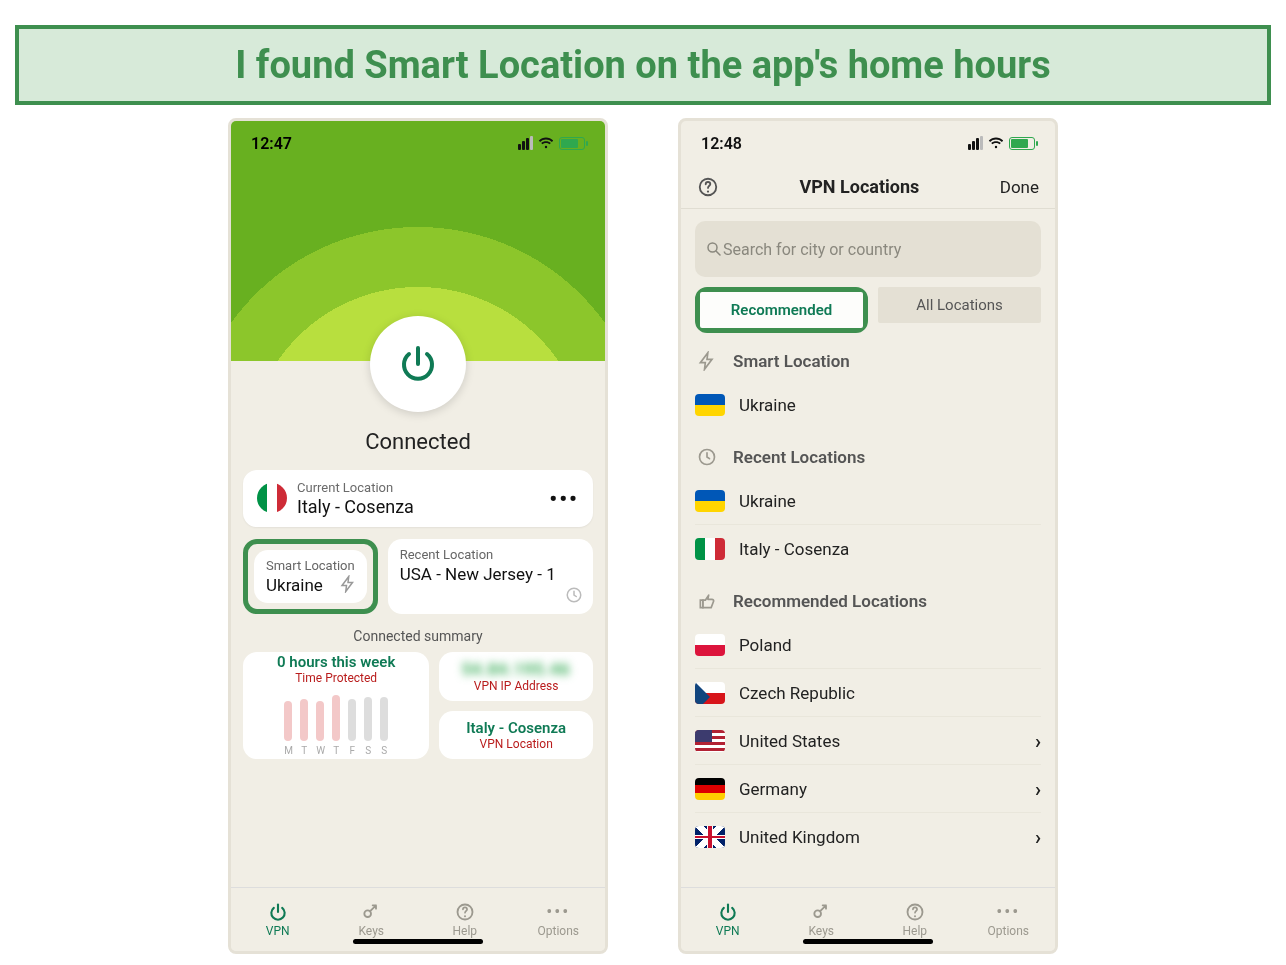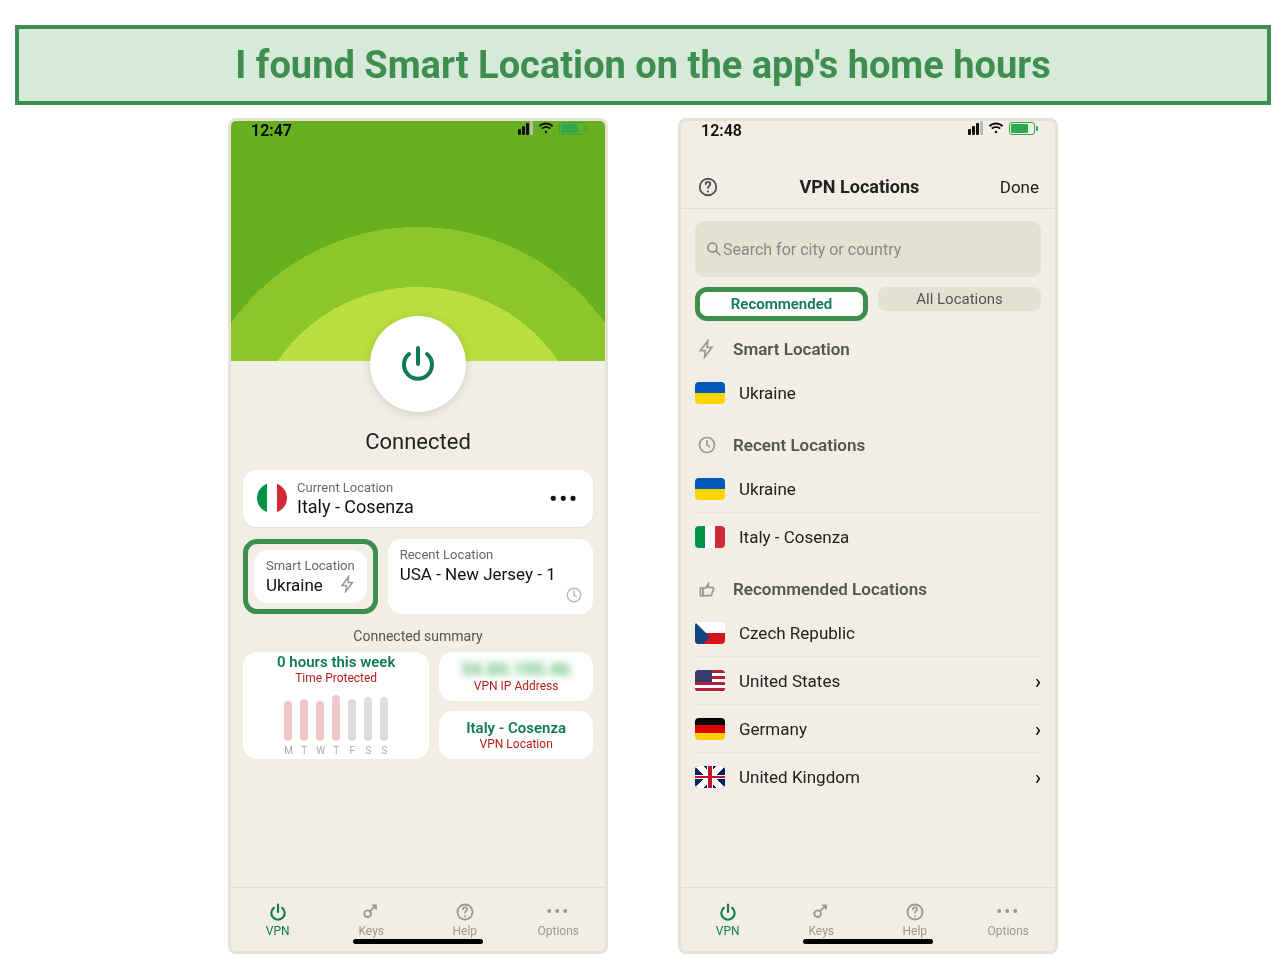--- a/index.html
+++ b/index.html
@@ -1,20 +1,20 @@
 <!DOCTYPE html>
 <html><head>
 <meta charset="utf-8">
 <style>
   *{box-sizing:border-box;margin:0;padding:0;font-family:-apple-system,BlinkMacSystemFont,"Segoe UI",Roboto,Helvetica,Arial,sans-serif;}
   body{background:#fff;width:1286px;height:965px;position:relative;}
   .banner{position:absolute;left:15px;top:25px;width:1256px;height:80px;border:4px solid #3e8f4f;background:#d7ead9;display:flex;align-items:center;justify-content:center;font-size:38px;font-weight:700;color:#3e8f4f;}
   .phones{position:absolute;top:118px;left:0;width:1286px;display:flex;justify-content:center;gap:70px;}
   .phone{width:380px;height:836px;background:#f1eee5;border:3px solid #e5e1d6;border-radius:8px;position:relative;overflow:hidden;}
-  .statusbar{height:44px;display:flex;align-items:flex-start;justify-content:space-between;padding:0 20px;font-weight:600;font-size:16px;}
+  .statusbar{height:44px;display:flex;align-items:center;justify-content:space-between;padding:0 20px;font-weight:600;font-size:16px;}
   .statusbar.light{color:#111;}
   .status-icons{display:flex;align-items:center;gap:5px;}
   .sig{display:inline-flex;align-items:flex-end;gap:1px;}
   .sig i{width:3px;background:#111;border-radius:1px;}
   .sig i:nth-child(1){height:6px}.sig i:nth-child(2){height:9px}.sig i:nth-child(3){height:12px}.sig i:nth-child(4){height:14px;background:#bbb}
   .wifi-ico{width:16px;height:12px;}
   .batt{width:26px;height:13px;border:1.5px solid #2fa84f;border-radius:3px;position:relative;}
   .batt:after{content:"";position:absolute;right:-4px;top:3px;width:2px;height:5px;background:#2fa84f;border-radius:1px;}
   .batt i{position:absolute;left:1px;top:1px;bottom:1px;width:70%;background:#2fa84f;border-radius:1px;}
   
@@ -62,21 +62,21 @@
   .tabbar{position:absolute;bottom:0;left:0;right:0;height:64px;border-top:1px solid #ddd;display:flex;background:#f1eee5;}
   .tab{flex:1;display:flex;flex-direction:column;align-items:center;justify-content:center;gap:2px;color:#9c998f;font-size:12px;}
   .tab.active{color:#0f7a55;}
   .homebar{position:absolute;bottom:7px;left:50%;transform:translateX(-50%);width:130px;height:5px;border-radius:3px;background:#000;}
   
   .navhdr{height:44px;display:flex;align-items:center;justify-content:space-between;padding:0 16px;border-bottom:1px solid #e0ddd2;}
   .navttl{font-weight:700;font-size:18px;color:#222;}
   .done{color:#222;font-size:17px;}
   .search{margin:12px 14px 10px;background:#e4e0d4;border-radius:10px;height:56px;display:flex;align-items:center;padding:0 10px;color:#8a887e;font-size:16px;}
   .seg{margin:0 14px;display:flex;gap:10px;}
-  .segbtn{flex:1;background:#e4e0d4;border-radius:8px;height:24px;display:flex;align-items:center;justify-content:center;font-size:15px;color:#555;}
+  .segbtn{flex:1;background:#e4e0d4;border-radius:2px;height:36px;display:flex;align-items:center;justify-content:center;font-size:15px;color:#555;}
   .seg-hl{border:5px solid #3e8f4f;border-radius:12px;padding:0;}
   .seg-hl .segbtn{background:#fdfdfb;color:#0f7a55;font-weight:600;}
   .list{padding:0 14px;margin-top:14px;}
   .grp-hdr{display:flex;align-items:center;gap:14px;color:#555;font-size:17px;font-weight:600;margin:16px 0 8px;}
   .grp-ico{width:24px;height:24px;display:flex;align-items:center;justify-content:center;color:#9c998f;}
   .li{display:flex;align-items:center;gap:14px;height:48px;font-size:17px;color:#222;border-bottom:1px solid #e9e6db;}
   .li.nb{border-bottom:none;}
   .li .flag{width:30px;height:22px;border-radius:4px;}
   .chev{margin-left:auto;font-size:20px;color:#222;font-weight:600;}
   svg{display:block;}
@@ -295,20 +295,24 @@
       <div class="grp-hdr">
         <span class="grp-ico">
             <svg width="20" height="20" viewBox="0 0 24 24">
               <path d="M7 20h10l3-8a2 2 0 00-2-2h-5l1-5-4 6H7v9z" fill="none" stroke="#9c998f" stroke-width="2" stroke-linejoin="round"></path>
               <path d="M4 11h3v9H4z" fill="none" stroke="#9c998f" stroke-width="2"></path>
             </svg>
           </span>
         <span>Recommended Locations</span>
       </div>
       <div class="li">
+          <span class="flag flag-pl" style="height:22px;border-radius:4px"></span>
+          <span>Poland</span>
+        </div>
+      <div class="li">
           <span class="flag flag-cz" style="height:22px;border-radius:4px"></span>
           <span>Czech Republic</span>
         </div>
       <div class="li">
           <span class="flag flag-us" style="height:22px;border-radius:4px"></span>
           <span>United States</span>
           <span class="chev">›</span>
         </div>
       <div class="li">
           <span class="flag flag-de" style="height:22px;border-radius:4px"></span>

